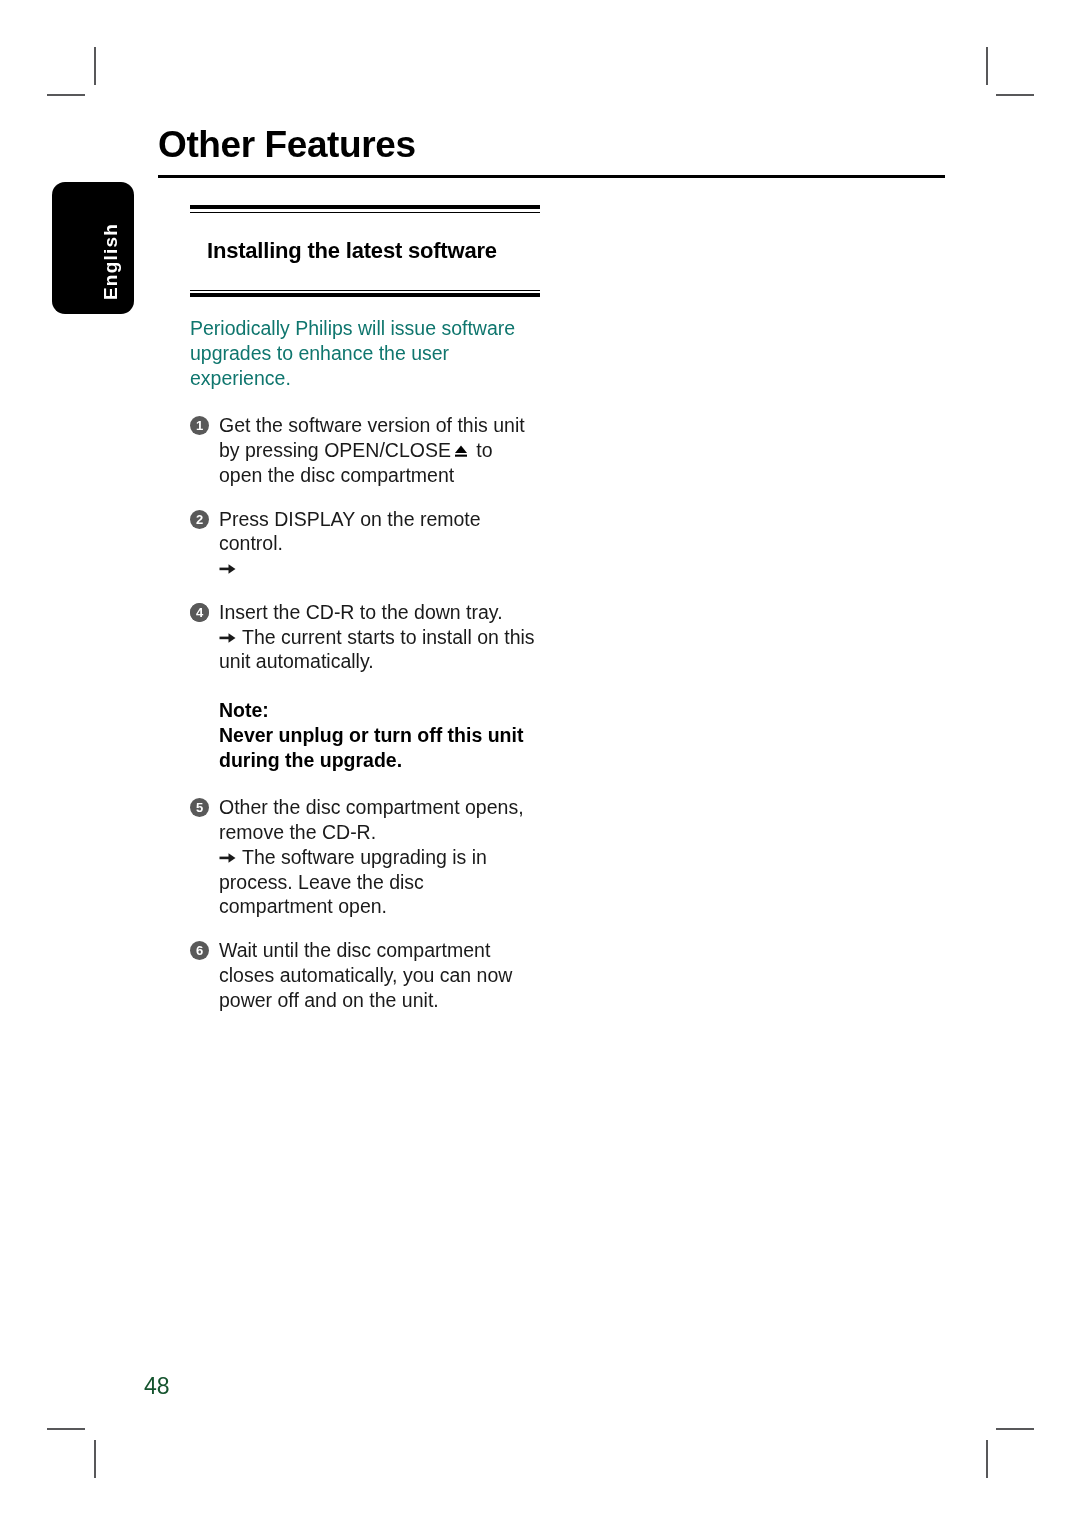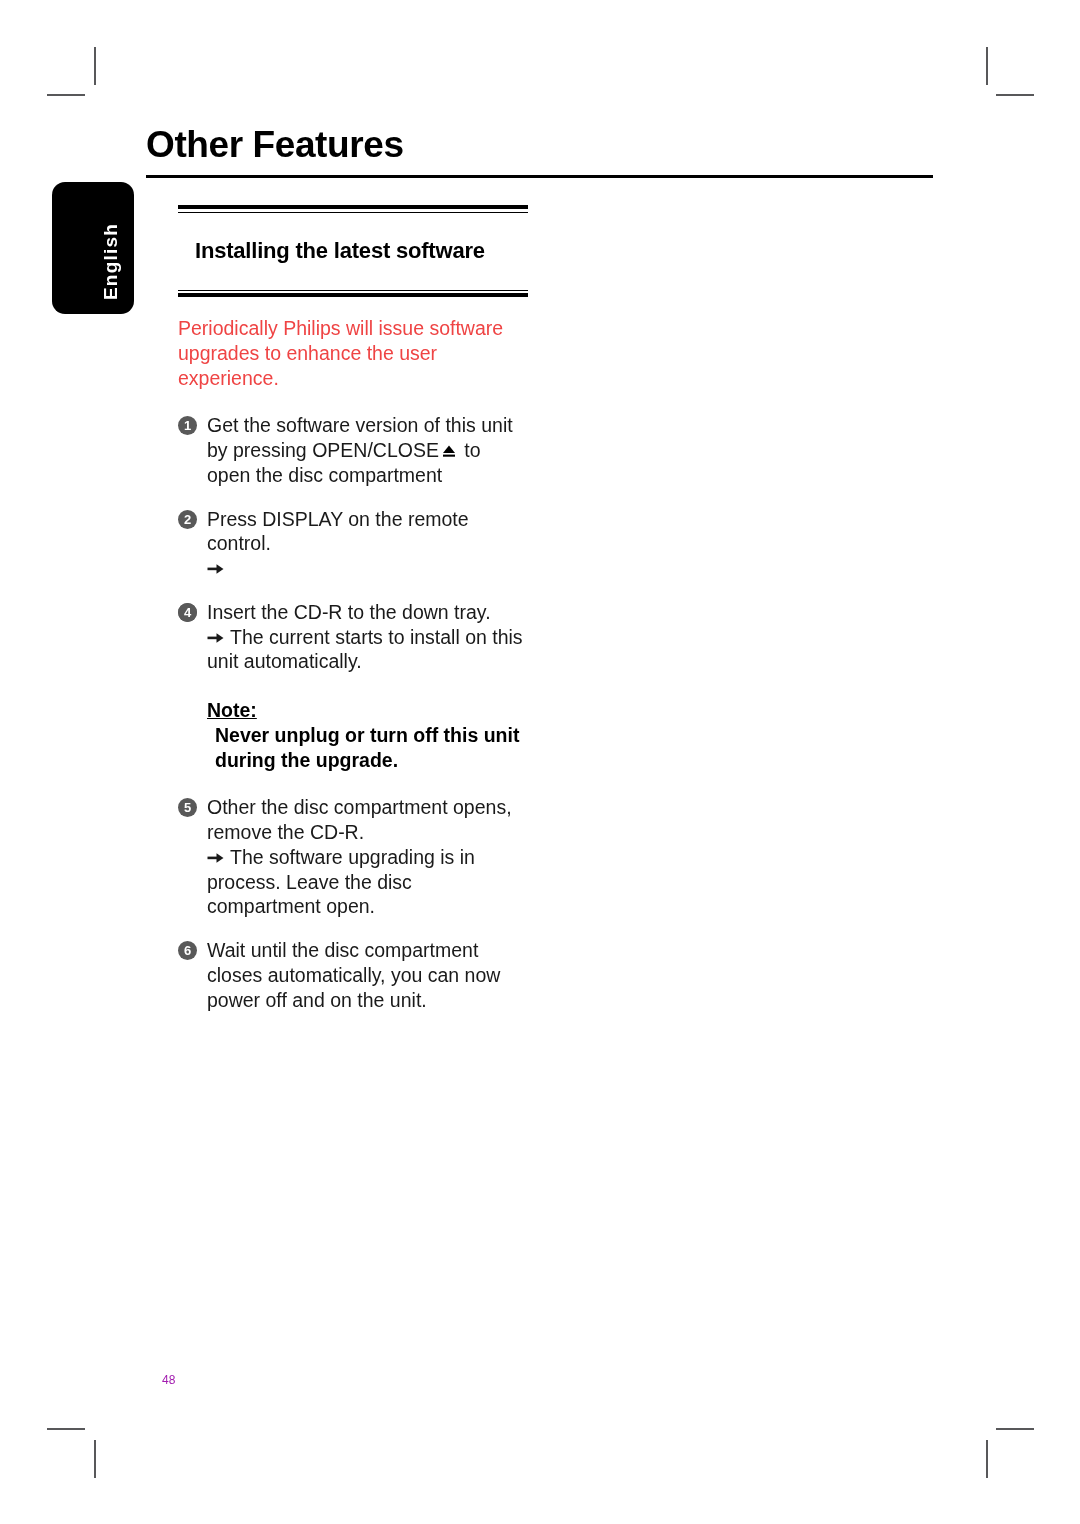--- a/index.html
+++ b/index.html
@@ -57,21 +57,21 @@
     color: #ffffff;
     font-size: 19px;
     font-weight: bold;
     letter-spacing: 1.2px;
     line-height: 1;
   }
 
   
   .content {
     position: absolute;
-    left: 146px;
+    left: 158px;
     top: 126px;
     width: 790px;
   }
 
   .page-title {
     font-size: 37px;
     font-weight: bold;
     letter-spacing: -0.4px;
     line-height: 1.05;
     margin: 0 0 10px 0;
@@ -110,21 +110,21 @@
     line-height: 1.2;
     padding: 8px 0 9px 0;
     margin: 17px;
     letter-spacing: -0.2px;
   }
 
   .intro {
     font-size: 19.5px;
     line-height: 1.27;
     margin: 19px 0 0 0;
-    color: #ef4444;
+    color: #0f766e;
   }
 
   
   .steps {
     margin: 23px 0 0 0;
     padding: 0;
     list-style: none;
   }
   .step {
     position: relative;
@@ -175,30 +175,30 @@
 
   
   .note {
     margin: 24px 0 22px 0;
     padding-left: 29px;
     font-size: 19.5px;
     line-height: 1.27;
     font-weight: bold;
     color: #000000;
   }
-  .note-label { display: block; text-decoration: underline; }
-  .note-body  { display: block; margin-left: 8px; }
+  .note-label { display: block; }
+  .note-body  { display: block; }
 
   
   .folio {
     position: absolute;
-    left: 162px;
+    left: 144px;
     top: 1373px;
-    font-size: 12px;
-    color: #a21caf;
+    font-size: 23px;
+    color: #14532d;
   }
 </style>
 </head>
 <body>
 
 <div class="page">
 
   <div class="crop v crop-tl-v"></div>
   <div class="crop h crop-tl-h"></div>
   <div class="crop v crop-tr-v"></div>

